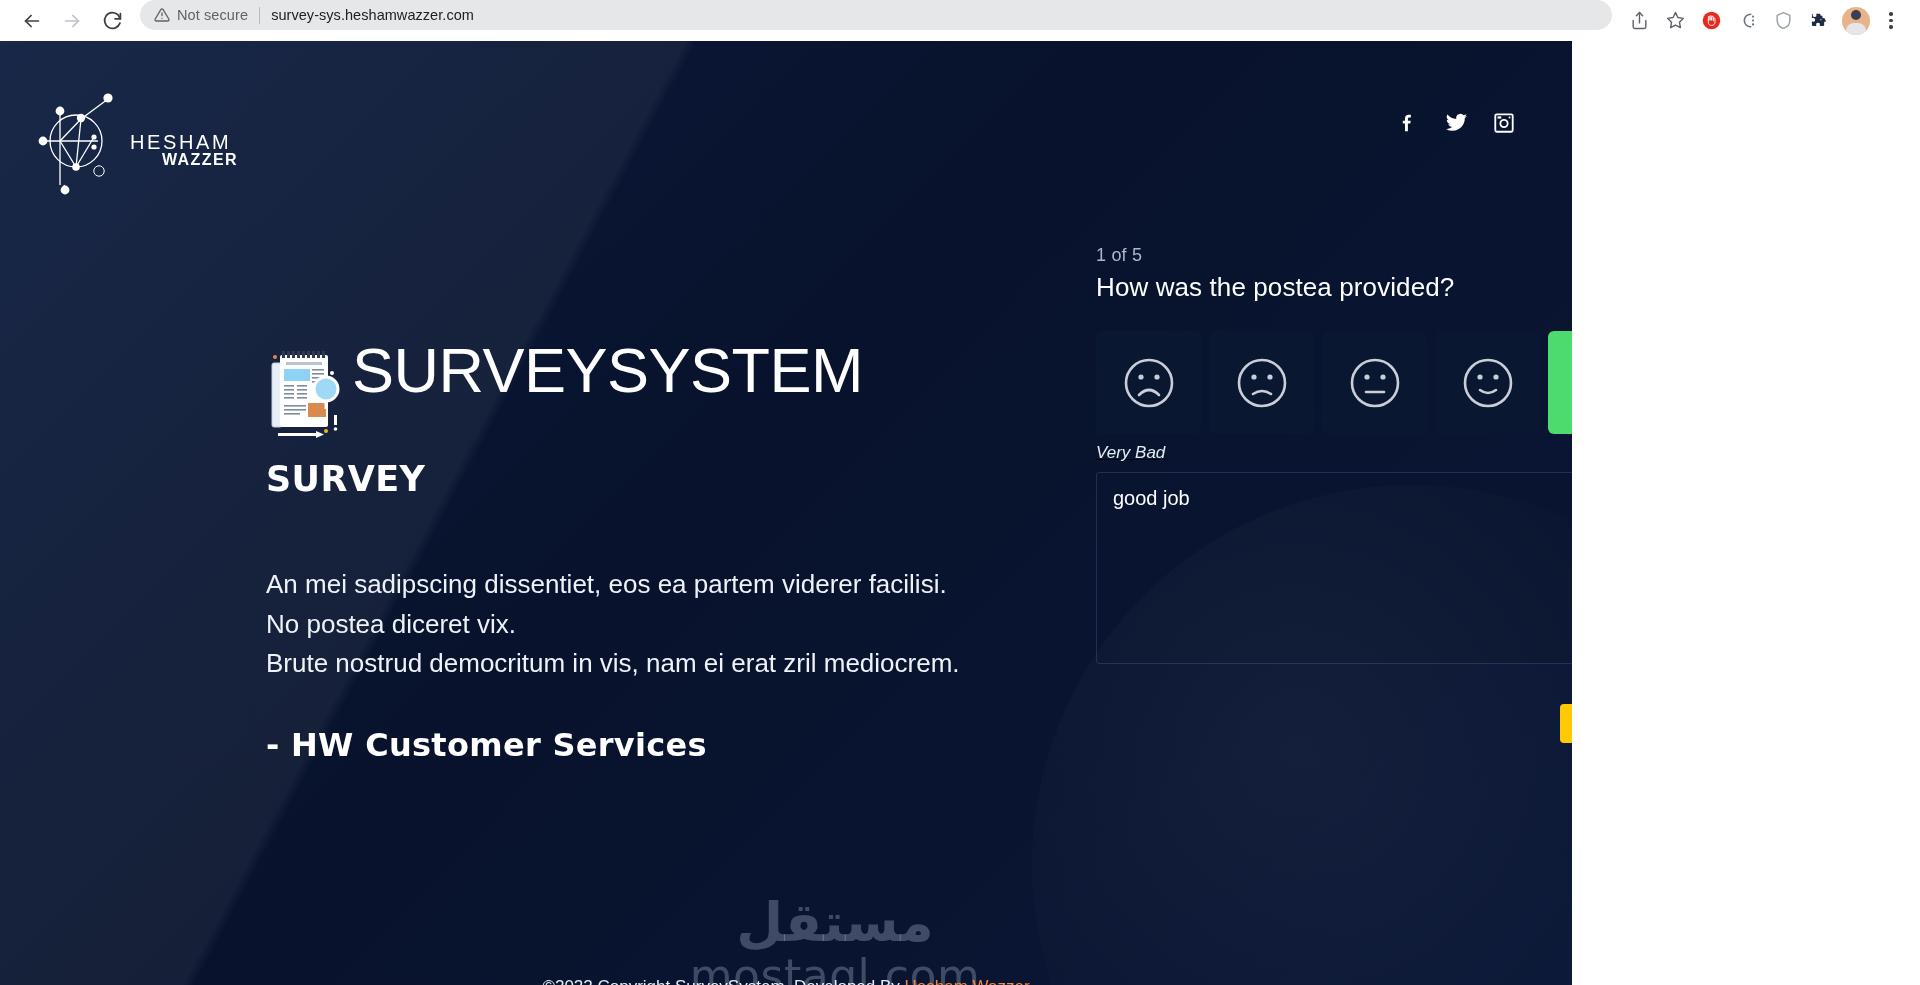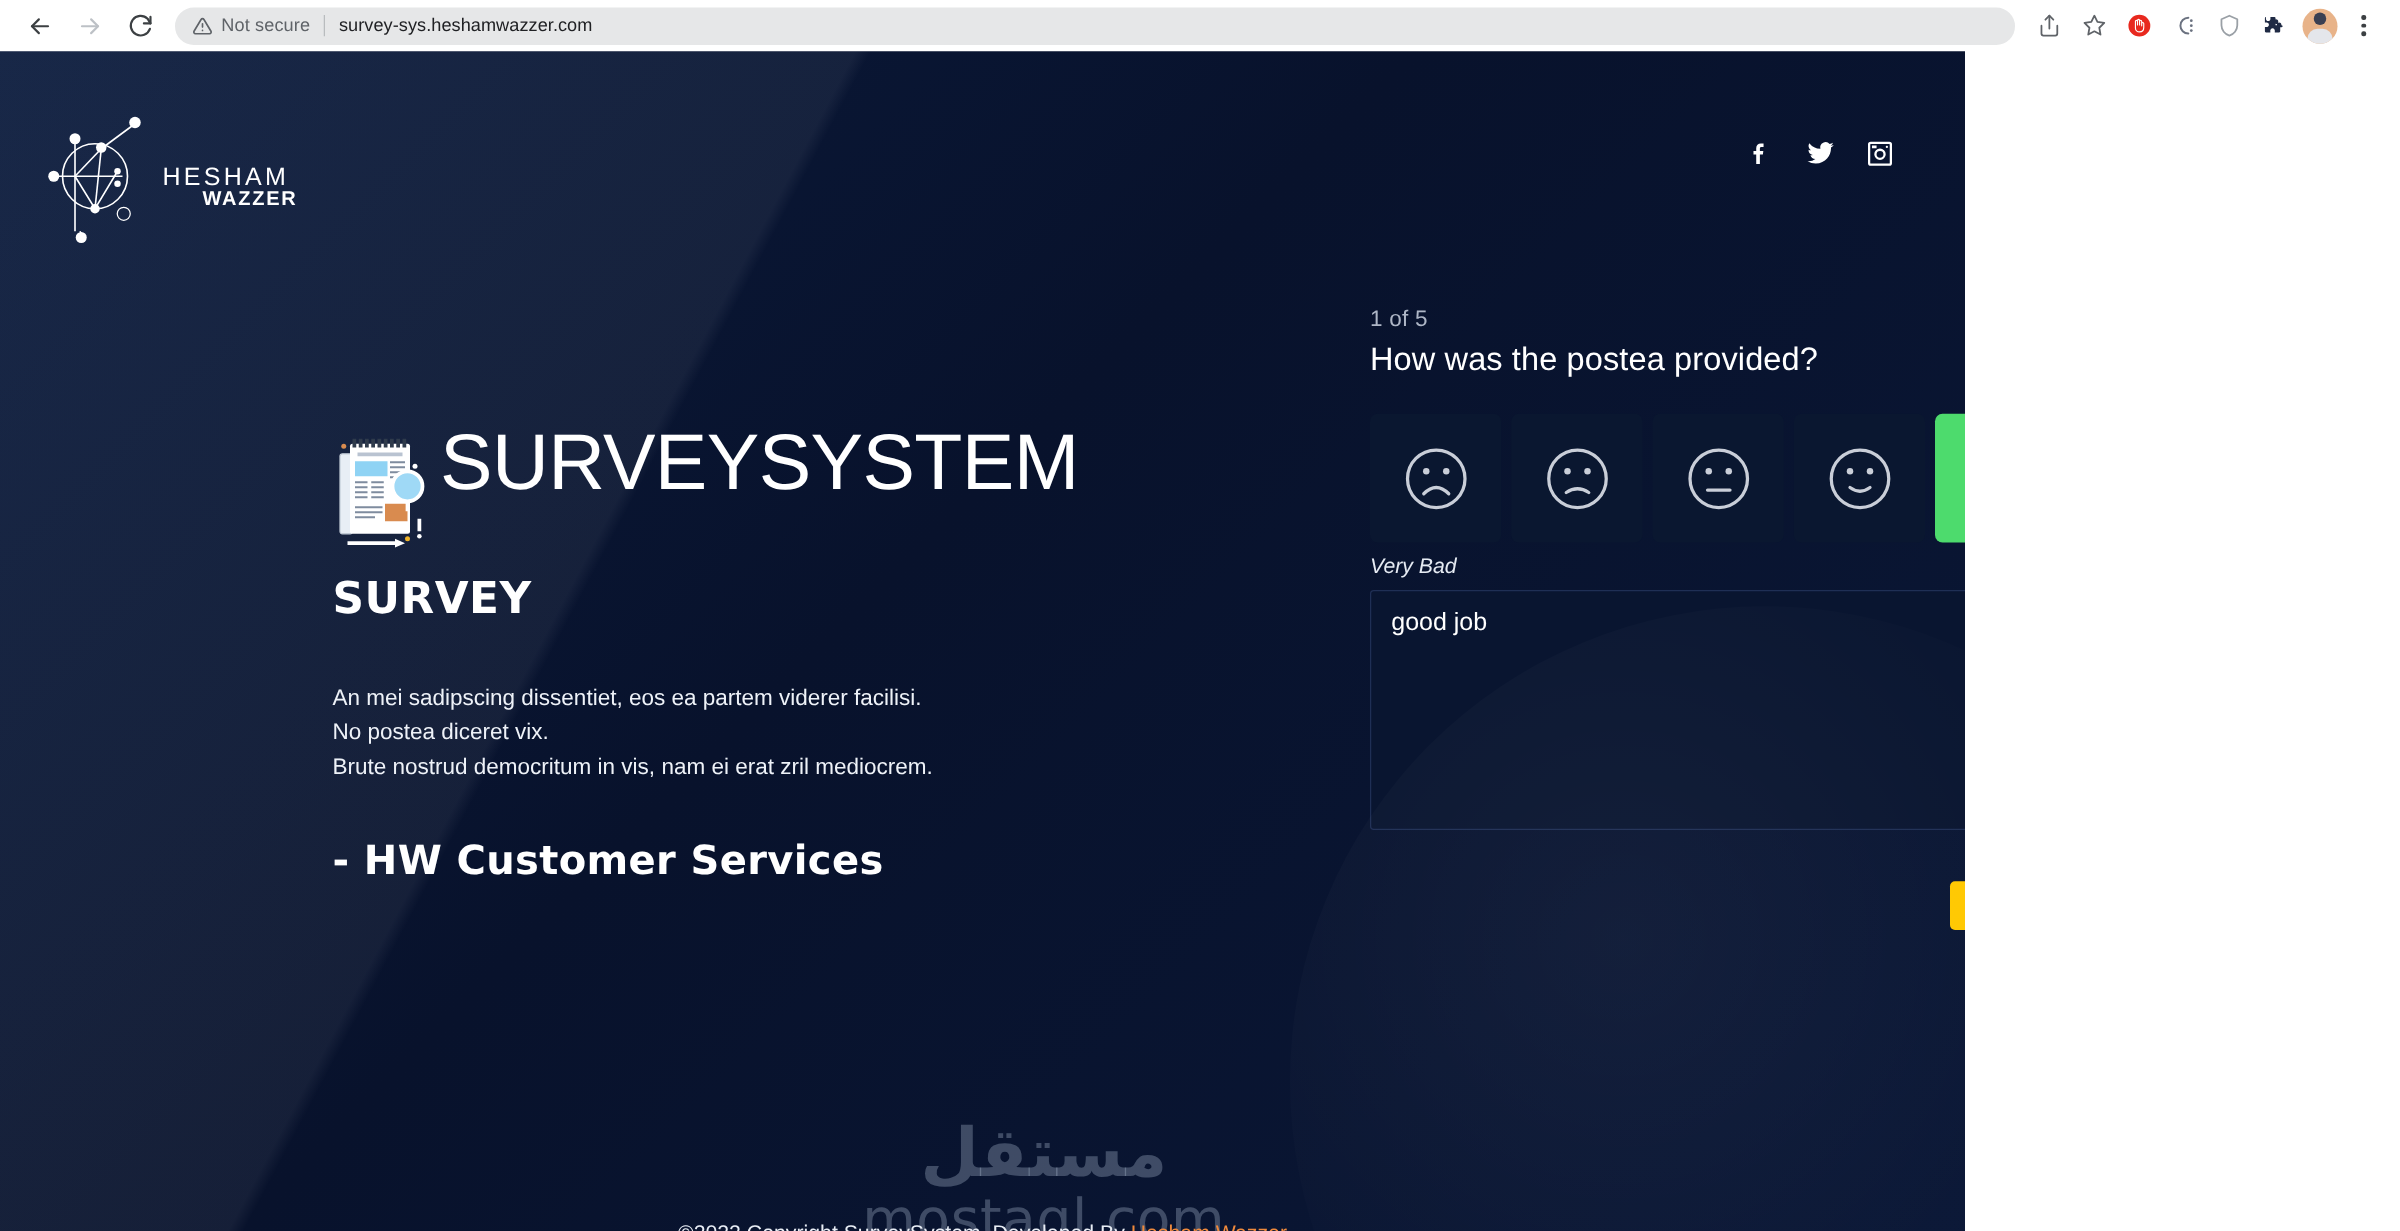--- a/index.html
+++ b/index.html
@@ -10,21 +10,20 @@
     overflow: hidden;
     font-family: "Liberation Sans", sans-serif;
   }
 
   
   .browser-chrome {
     width: 1920px;
     height: 41px;
     background: #ffffff;
     display: flex;
-    align-items: center;
     padding: 0 14px;
     position: relative;
   }
   .nav-btns { display: flex; align-items: center; gap: 4px; flex: 0 0 auto; }
   .nav-btn {
     width: 36px; height: 36px;
     display: flex; align-items: center; justify-content: center;
     border-radius: 50%;
     color: #3c4043;
   }
@@ -186,22 +185,22 @@
   }
   .promo-sub {
     font-family: "DejaVu Sans", sans-serif;
     font-size: 35px;
     font-weight: 700;
     color: #ffffff;
     margin-top: 14px;
     letter-spacing: .4px;
   }
   .promo-body {
-    margin-top: 46px;
-    font-size: 18px;
+    margin-top: 66px;
+    font-size: 26px;
     line-height: 1.52;
     color: #eef2f8;
     font-weight: 300;
     max-width: 700px;
   }
   .promo-author {
     margin-top: 42px;
     font-family: "DejaVu Sans", sans-serif;
     font-size: 32px;
     font-weight: 700;
@@ -248,20 +247,21 @@
     padding: 0;
   }
   .face-btn.selected { background: #4ddb6d; }
   .face-btn svg { display: block; }
 
   .faces-labels {
     margin-top: 9px;
     display: flex;
     justify-content: space-between;
     width: 100%;
+    text-decoration: underline;
   }
   .face-label {
     font-size: 17px;
     font-style: italic;
     color: #e6ebf3;
     font-weight: 300;
   }
 
   .review-label {
     margin-top: 29px;

